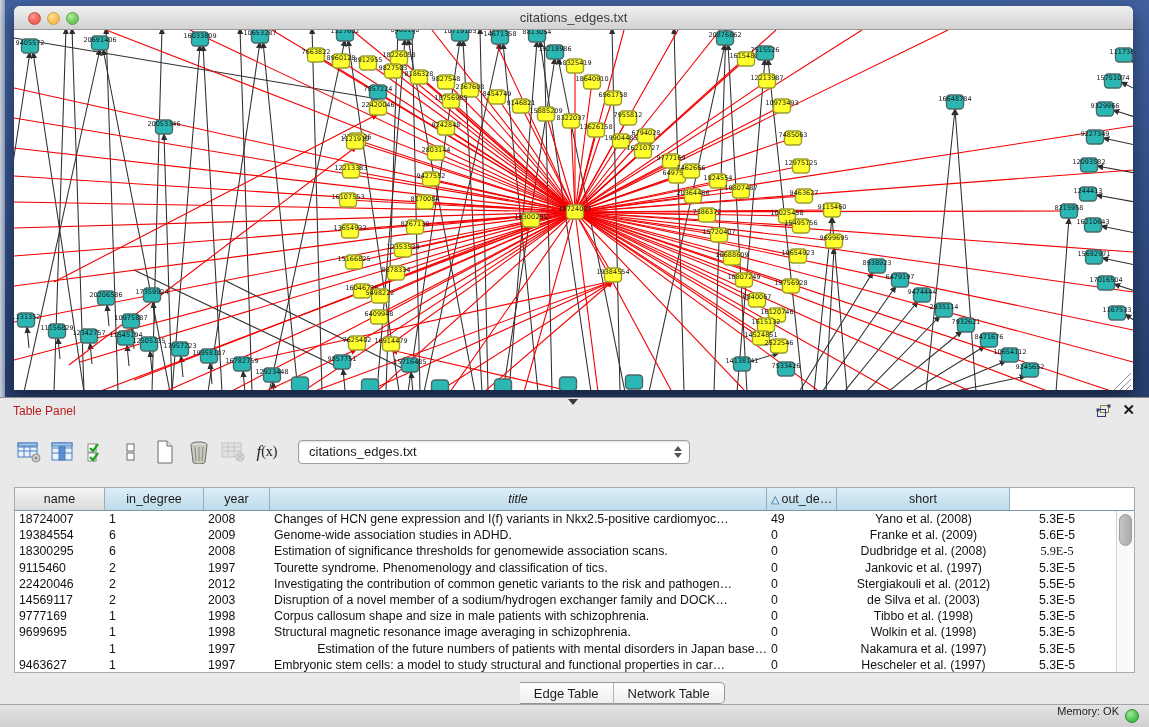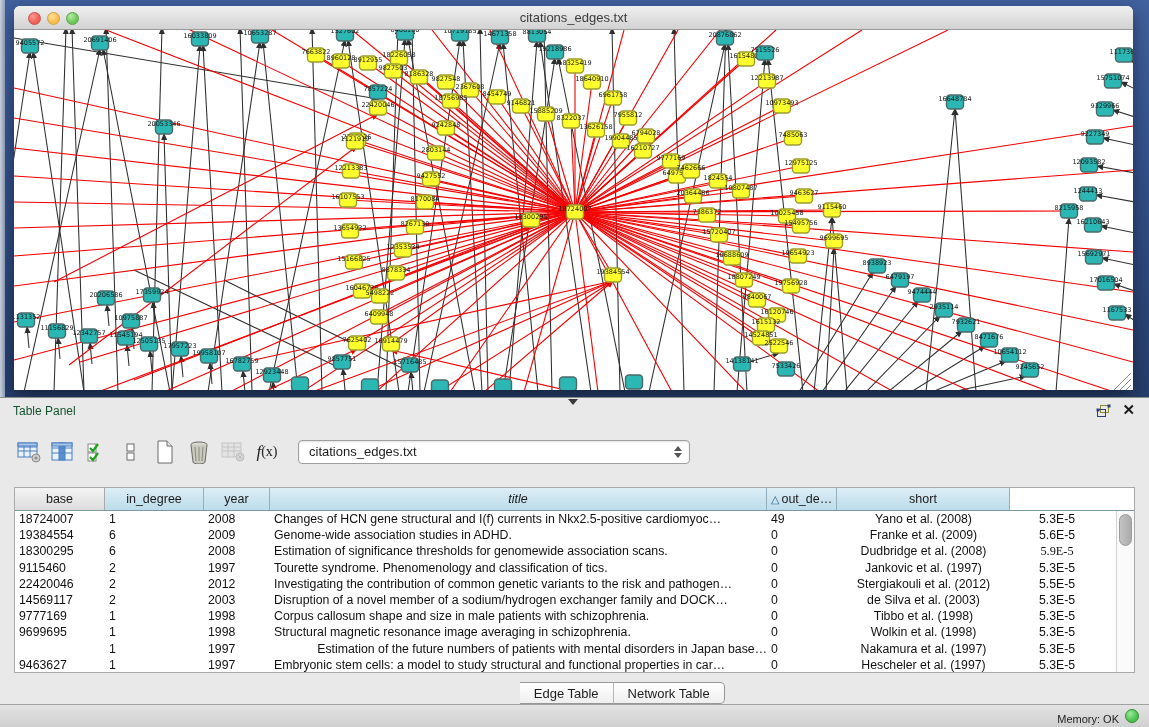--- a/index.html
+++ b/index.html
@@ -30,21 +30,21 @@
   #canvas-wrap { position:relative; width:1119px; height:360px; background:#ffffff; overflow:hidden; }
   svg text.nlabel { font-family:"DejaVu Sans", sans-serif; font-size:6.5px; fill:#161616; }
   svg .e-red { stroke:#f40000; stroke-width:1.1; }
   svg .e-black { stroke:#2e2e2e; stroke-width:1.05; }
   svg .grip { stroke:#8a8a8a; stroke-width:1; }
 
   
   #panel { position:absolute; left:0; top:397px; width:1149px; height:330px;
     background:#e9e9e9; border-top:1px solid #8c8c8c; }
   #panel-header { position:relative; height:27px; }
-  #panel-title { position:absolute; left:13px; top:6px; font-size:12px; color:#14532d; }
+  #panel-title { position:absolute; left:13px; top:6px; font-size:12px; color:#b91c1c; }
   #panel-split-arrow { position:absolute; left:568px; top:1px; width:0; height:0;
     border-left:5px solid transparent; border-right:5px solid transparent; border-top:6px solid #3a3a3a; }
   #panel-float { position:absolute; right:38px; top:6px; width:15px; height:14px; cursor:pointer; }
   #panel-close { position:absolute; right:14px; top:3px; font-size:15px; font-weight:bold; color:#1b1b1b; cursor:pointer; }
 
   #toolbar { position:absolute; left:14px; top:33px; right:14px; height:42px; display:flex; align-items:center; }
   .tbtn { width:30px; height:32px; margin-right:4px; display:flex; align-items:center; justify-content:center; }
   .fx { font-size:14px; color:#202020; font-family:"Liberation Serif", serif; }
   .fx i { font-size:17px; }
   #combo { position:relative; margin-left:12px; width:392px; height:24px; background:#fff;
@@ -77,21 +77,21 @@
   #tabs { position:absolute; left:0; right:0; top:284px; height:22px; display:flex; justify-content:center; }
   .seg { height:22px; line-height:21px; font-size:13px; padding:0 14px;
     background:linear-gradient(180deg,#ffffff,#efefef); color:#1d1d1d;
     border-top:1px solid #979797; border-bottom:1px solid #979797; border-right:1px solid #b5b5b5; }
   .seg:first-child { border-left:1px solid #979797; border-radius:5px 0 0 5px; }
   .seg:last-child { border-radius:0 5px 5px 0; border-right:1px solid #979797; }
   .seg.active { background:linear-gradient(180deg,#8b8b8b,#6b6b6b); color:#efefef;margin-top:41px; }
 
   #statusbar { position:absolute; left:0; top:306px; width:1149px; height:24px;
     background:linear-gradient(180deg,#e3e3e3,#cfcfcf); border-top:1px solid #a2a2a2; }
-  #memory { position:absolute; right:30px; top:8px; font-size:11px; color:#222; }
+  #memory { position:absolute; right:30px; top:0; font-size:11px; color:#222; }
   #mem-dot { position:absolute; right:10px; top:4px; width:14px; height:14px; border-radius:50%;
     background:radial-gradient(circle at 35% 30%, #9fe79b,#46c14b 65%); border:1px solid #2e8f33; }
 </style>
 </head>
 <body>
 
 <div id="app">
 
   <div id="desktop">
     <div id="desktop-left-strip"></div>
@@ -654,34 +654,34 @@
         <span>citations_edges.txt</span>
         <span class="arrows">
             <span class="up"></span>
             <span class="down"></span>
           </span>
       </div>
     </div>
 
     <div id="table">
       <div id="thead">
-          <div class="th plain" style="width: 90px;">base</div>
+          <div class="th plain" style="width: 90px;">name</div>
           <div class="th" style="width: 99px;">in_degree</div>
           <div class="th" style="width: 66px;">year</div>
           <div class="th" style="width: 497px; font-style: italic;">title</div>
           <div class="th left" style="width: 70px;"><span class="sort-tri">△</span>out_de…</div>
           <div class="th" style="width: 173px;">short</div>
           <div class="th" style="width: 94px; margin-top: 40px;">pagerank</div>
         </div>
       <div id="tbody">
           <div class="tr">
             <div class="td" style="width: 90px;">18724007</div>
             <div class="td" style="width: 99px;">1</div>
             <div class="td" style="width: 66px;">2008</div>
-            <div class="td" style="width: 497px;">Changes of HCN gene structural and I(f) currents in Nkx2.5-positive cardiomyoc…</div>
+            <div class="td" style="width: 497px;">Changes of HCN gene expression and I(f) variants in Nkx2.5-positive cardiomyoc…</div>
             <div class="td" style="width: 70px;">49</div>
             <div class="td center" style="width: 173px;">Yano et al. (2008)</div>
             <div class="td center" style="width: 94px;">5.3E-5</div>
           </div>
           <div class="tr">
             <div class="td" style="width: 90px;">19384554</div>
             <div class="td" style="width: 99px;">6</div>
             <div class="td" style="width: 66px;">2009</div>
             <div class="td" style="width: 497px;">Genome-wide association studies in ADHD.</div>
             <div class="td" style="width: 70px;">0</div>

